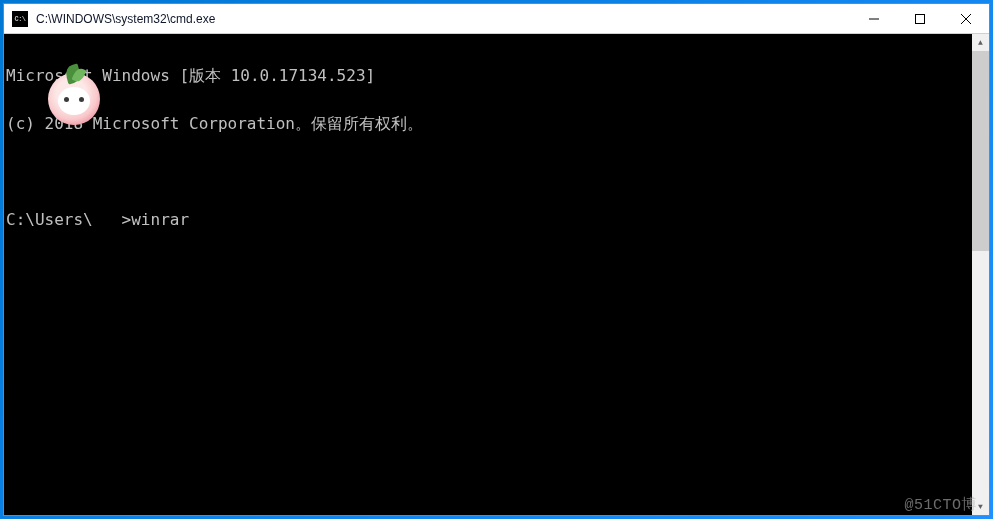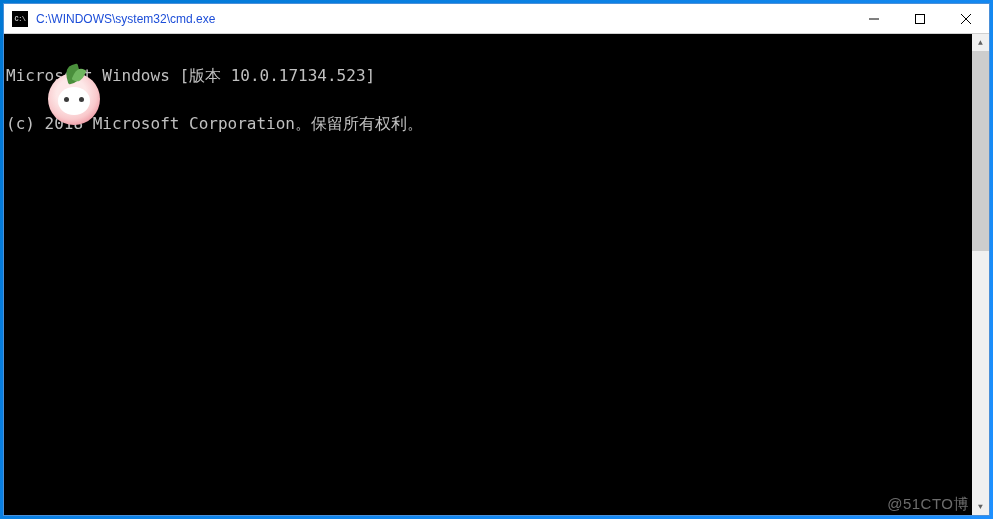--- a/index.html
+++ b/index.html
@@ -45,21 +45,21 @@
       justify-content: center;
       font-size: 7px;
       color: #c0c0c0;
       font-weight: bold;
       letter-spacing: -0.5px;
     }
     .titlebar-title {
       flex: 1;
       font-family: "Segoe UI", sans-serif;
       font-size: 12px;
-      color: #1d4ed8;
+      color: #0f172a;
     }
     .titlebar-controls {
       display: flex;
       height: 100%;
     }
     .titlebar-btn {
       width: 46px;
       height: 100%;
       display: flex;
       align-items: center;
@@ -191,22 +191,22 @@
       left: 11px;
       width: 10px;
       height: 8px;
       background: #ffffff;
       border-radius: 40%;
     }
     .avatar-hand.r2 { left: 12px; bottom: 2px; }
     .watermark {
       position: absolute;
       bottom: 5px;
-      right: 24px;
-      font-family: Liberation Sans, sans-serif;
+      right: 16px;
+      font-family: Liberation Mono, monospace;
       font-size: 15px;
       color: rgba(180, 180, 180, 0.6);
       z-index: 20;
       letter-spacing: 0.5px;
     }
   </style>
 </head>
 <body>
 
 <div class="window">
@@ -232,20 +232,21 @@
             <line x1="10" y1="0" x2="0" y2="10" stroke="currentColor" stroke-width="1"></line>
           </svg>
       </div>
     </div>
   </div>
   <div class="terminal-container">
     <div class="terminal">
       <div class="terminal-line">Microsoft Windows [版本 10.0.17134.523]</div>
       <div class="terminal-line">(c) 2018 Microsoft Corporation。保留所有权利。</div>
       <div class="terminal-line"></div>
+      <div class="terminal-line">C:\Users\   &gt;winrar</div>
       <div class="terminal-line"></div>
     </div>
     <div class="scrollbar">
       <div class="scrollbar-arrow up">▲</div>
       <div class="scrollbar-track"></div>
       <div class="scrollbar-thumb"></div>
       <div class="scrollbar-arrow down">▼</div>
     </div>
   </div>
 </div>

